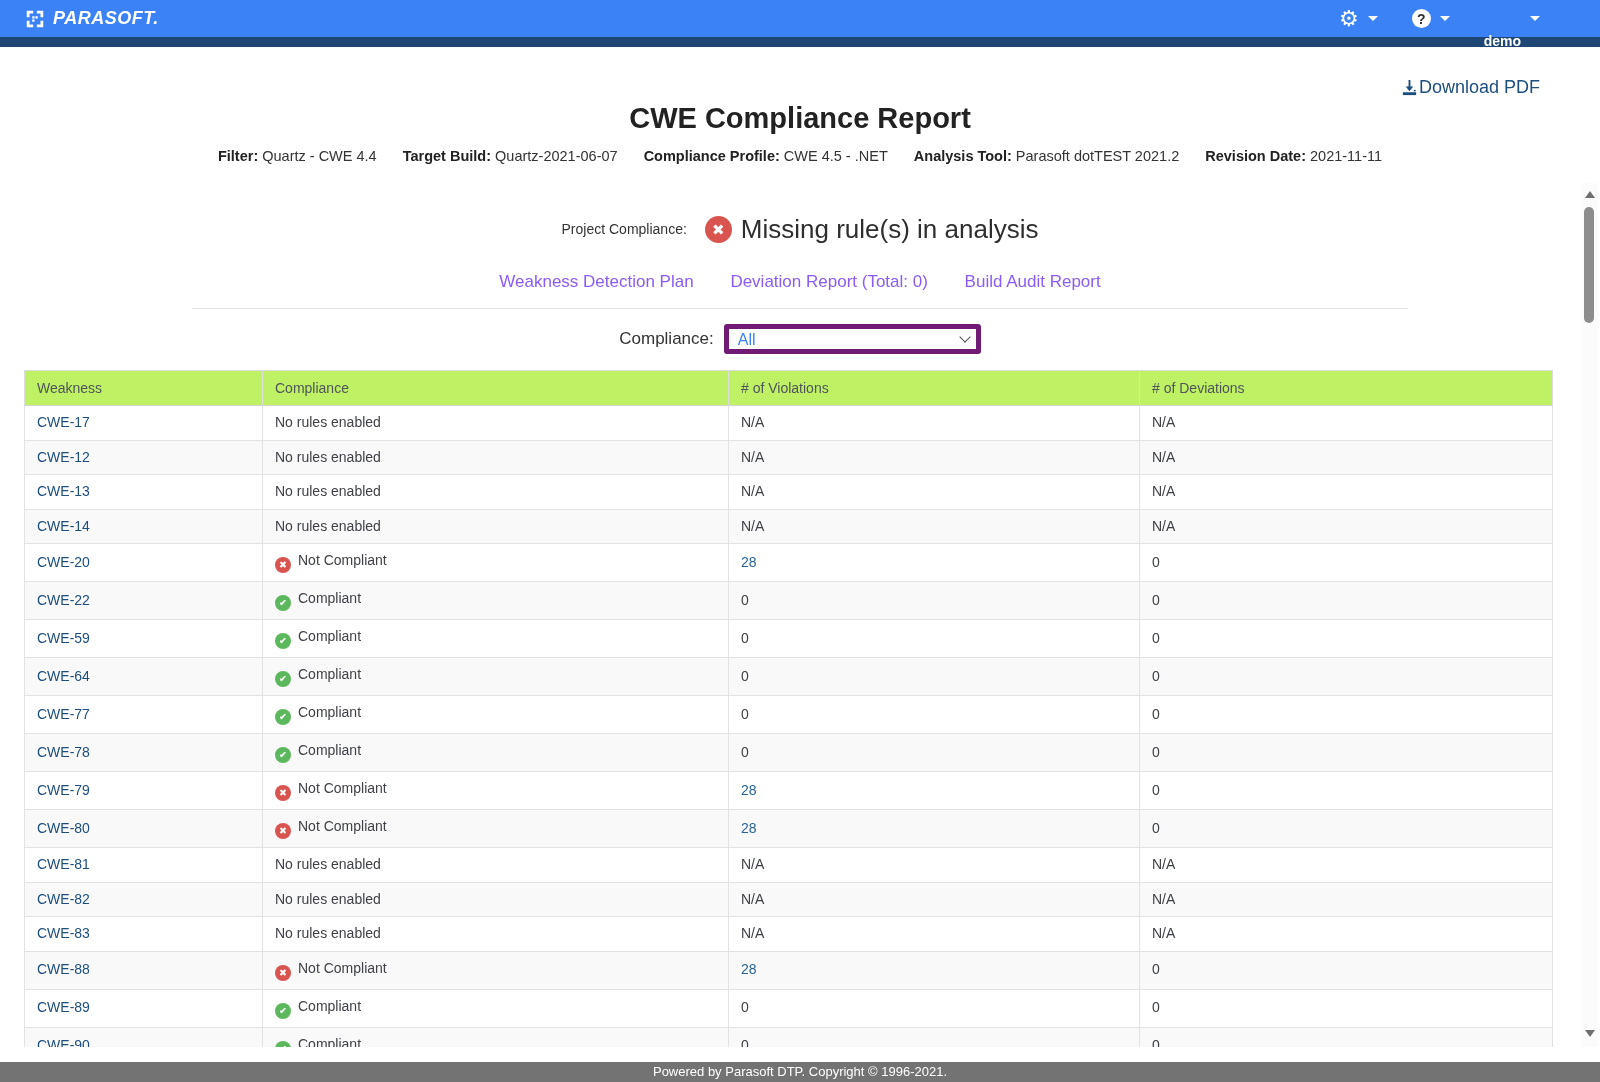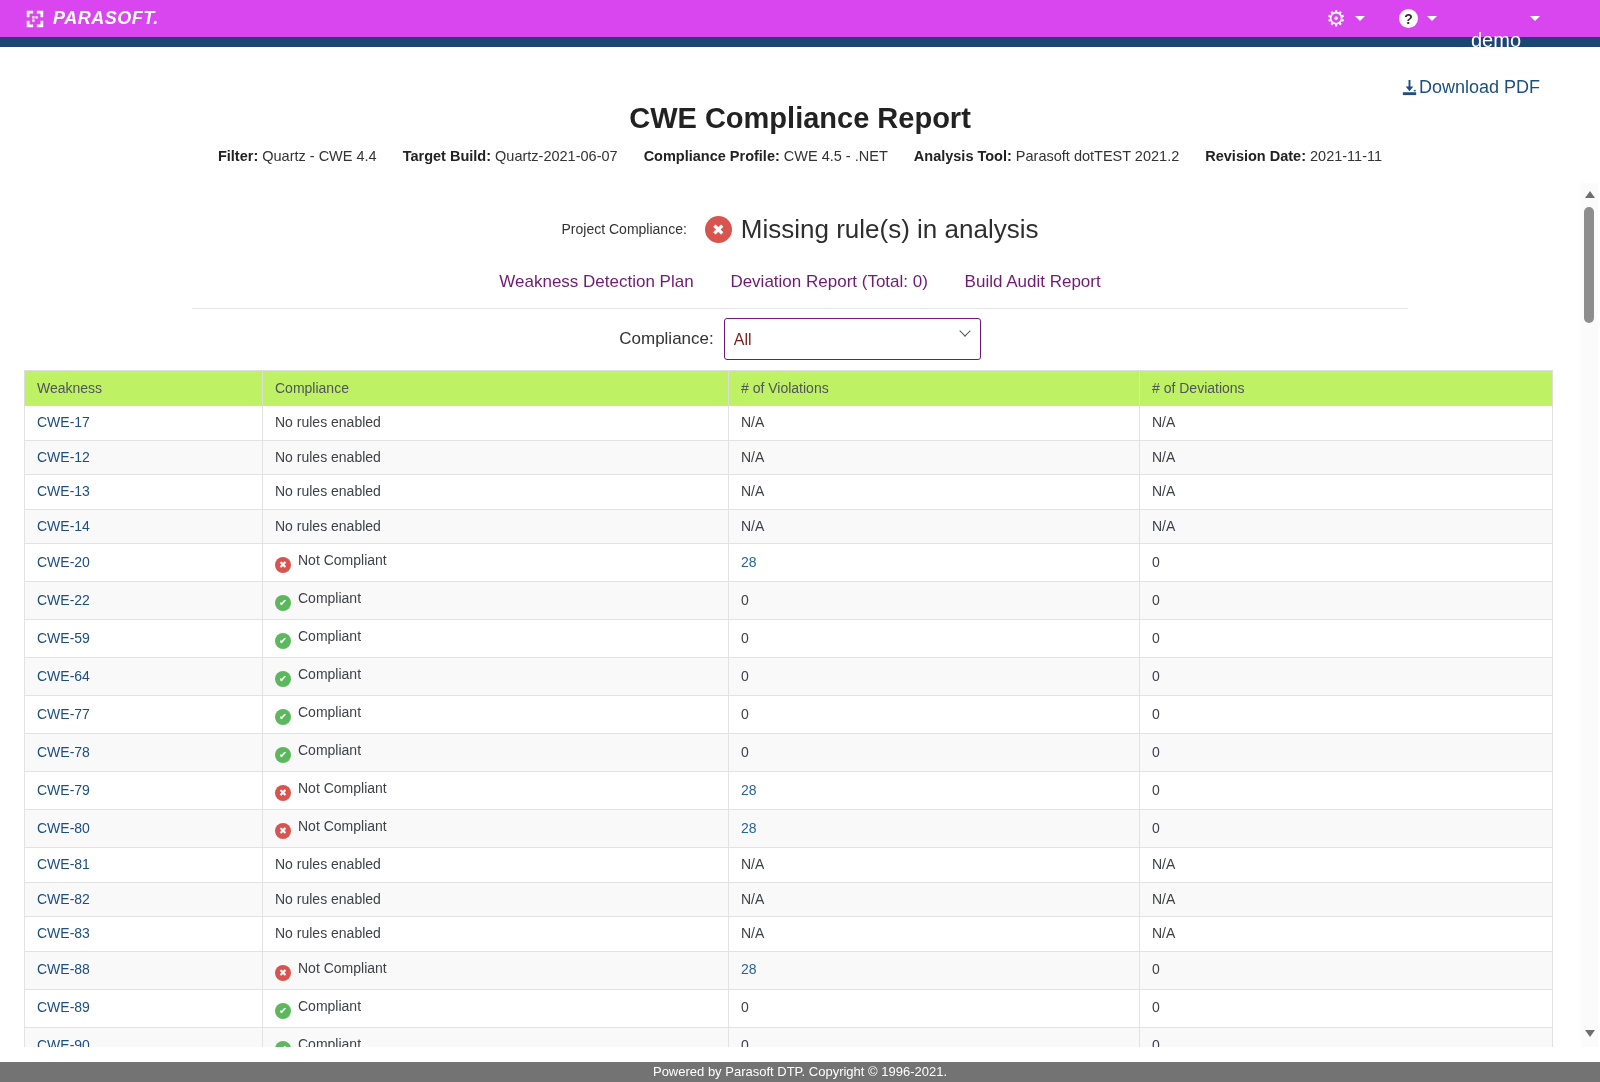--- a/index.html
+++ b/index.html
@@ -1,59 +1,59 @@
 <!DOCTYPE html>
 <html><head>
 <meta charset="utf-8">
 <style>
   html,body{margin:0;padding:0;}
   body{
     width:1600px;height:1082px;position:relative;overflow:hidden;
     background:#fff;font-family:"Liberation Sans",sans-serif;color:#333;
   }
   
-  .topbar{height:37px;background:#d946ef;display:flex;align-items:center;
+  .topbar{height:37px;background:#3b82f6;display:flex;align-items:center;
     justify-content:space-between;padding:0 60px 0 24px;box-sizing:border-box;}
   .brand{display:flex;align-items:center;gap:7px;}
   .brand-name{color:#fff;font-size:18px;font-weight:bold;font-style:italic;letter-spacing:.5px;}
   .topbar-right{display:flex;align-items:center;gap:34px;}
   .tb-item{display:flex;align-items:center;gap:9px;cursor:pointer;}
   .gear{color:#fff;font-size:22px;line-height:22px;}
   .help-circle{width:19px;height:19px;border-radius:50%;background:#fff;color:#2f2f2f;
     font-size:14px;font-weight:bold;display:flex;align-items:center;justify-content:center;}
   .caret{width:0;height:0;border-left:5px solid transparent;border-right:5px solid transparent;
     border-top:5px solid #fff;}
-  .user-label{color:#fff;font-size:20px;font-weight:normal;margin-top:44px;}
+  .user-label{color:#fff;font-size:14px;font-weight:bold;margin-top:44px;}
   .blue-strip{height:10px;background:#1d4674;}
   
   .download-row{height:22px;padding:29px 60px 0 0;display:flex;justify-content:flex-end;}
   .download-link{display:flex;align-items:center;gap:0;color:#1c4e7e;font-size:18px;
     text-decoration:none;cursor:pointer;text-align:center;}
   .page-title{margin:2px 0 0;text-align:center;font-size:29px;line-height:36px;
     font-weight:bold;color:#222;}
   .meta{margin-top:11px;line-height:18px;text-align:center;font-size:14.5px;color:#333;}
   .meta span.item{margin:0 11px;}
   .meta b{color:#222;}
   
   .scroll-region{margin-top:18px;height:864px;overflow:hidden;position:relative;}
   .project-row{margin-top:29px;height:34px;display:flex;align-items:center;
     justify-content:center;gap:18px;}
   .project-label{font-size:14px;color:#333;}
   .status-big{display:flex;align-items:center;gap:9px;}
   .err-big{width:27px;height:27px;border-radius:50%;background:#d9534f;color:#fff;
     font-size:15px;line-height:27px;text-align:center;flex:0 0 27px;}
   .status-text{font-size:26px;color:#2e2e2e;}
   .links-row{margin-top:25px;text-align:center;font-size:17px;line-height:22px;}
-  .links-row a{color:#701a75;text-decoration:none;margin:0 16px;cursor:pointer;}
+  .links-row a{color:#8b5cf6;text-decoration:none;margin:0 16px;cursor:pointer;}
   hr.sep{border:none;border-top:1px solid #e5e5e5;width:1216px;margin:15px auto;}
   .filter-row{display:flex;justify-content:center;align-items:center;gap:10px;height:30px;}
   .filter-label{font-size:17px;color:#333;}
   .select-wrap{position:relative;display:inline-block;}
-  select.compliance-select{appearance:none;-webkit-appearance:none;width:257px;height:42px;
-    border:1px solid #701a75;border-radius:3px;background:#fff;font-size:16px;color:#7f1d1d;
+  select.compliance-select{appearance:none;-webkit-appearance:none;width:257px;height:30px;
+    border:5px solid #701a75;border-radius:3px;background:#fff;font-size:16px;color:#3b82f6;
     padding:0 28px 0 9px;font-family:"Liberation Sans",sans-serif;cursor:pointer;}
   .select-wrap::after{content:"";position:absolute;right:12px;top:9px;width:7px;height:7px;
     border-right:1.5px solid #555;border-bottom:1.5px solid #555;transform:rotate(45deg);
     pointer-events:none;}
   
   table.report{border-collapse:collapse;margin:16px 0 0 24px;width:1528px;table-layout:fixed;}
   col.c1{width:238px;} col.c2{width:466px;} col.c3{width:411px;} col.c4{width:413px;}
   .report th{background:#bef264;border:1px solid #ddd;border-bottom:1px solid #d4d4d4;
     font-weight:normal;text-align:left;font-size:14px;color:#51545c;padding:9px 12px;}
   .report td{border:1px solid #e2e2e2;font-size:14px;color:#3f4147;

